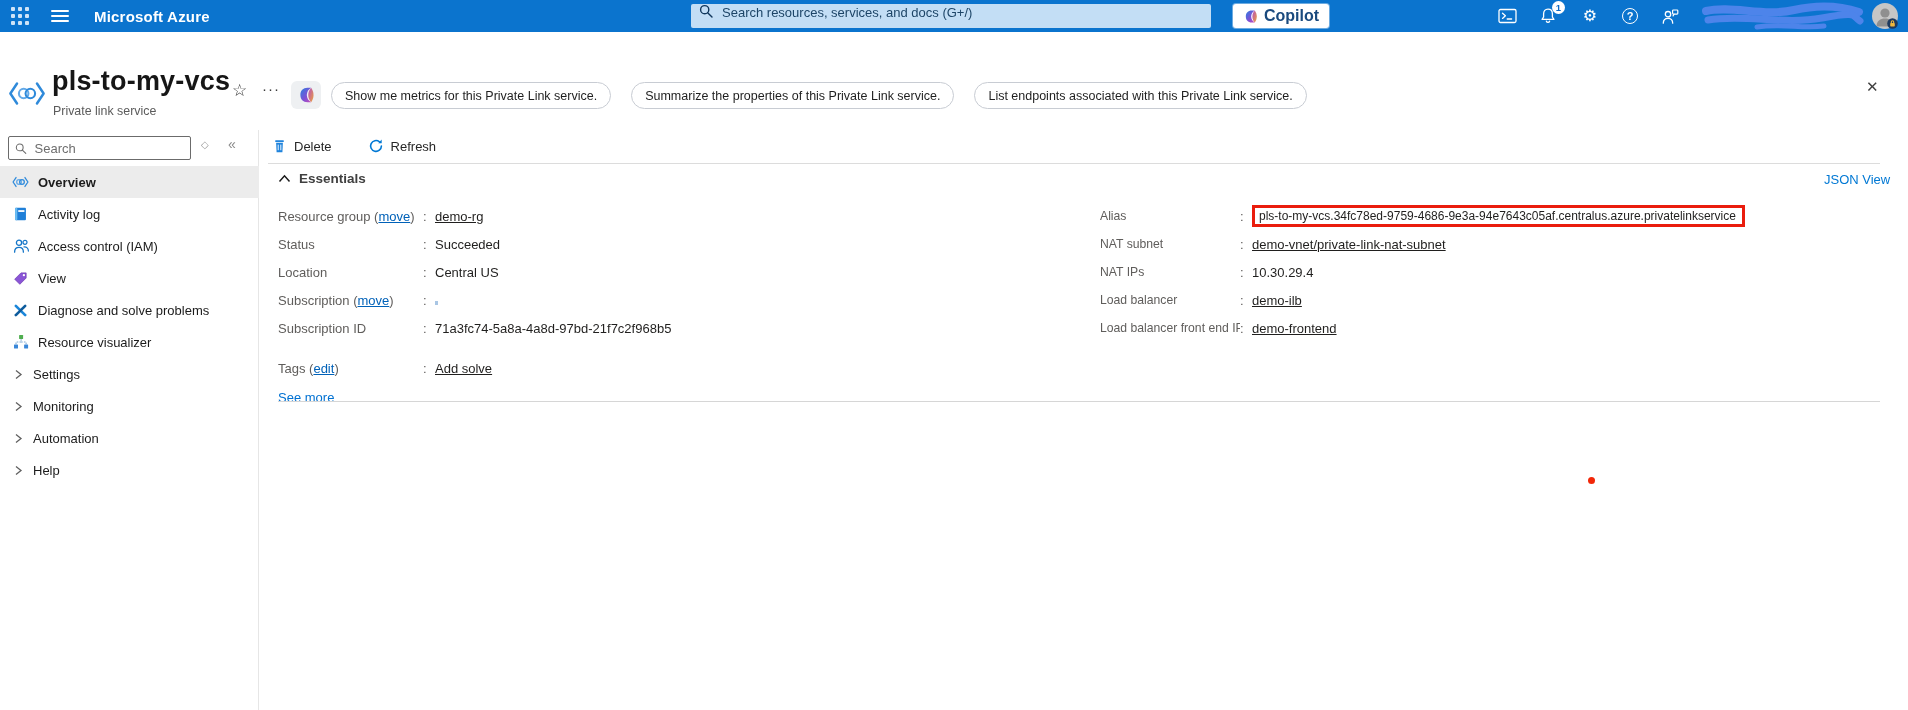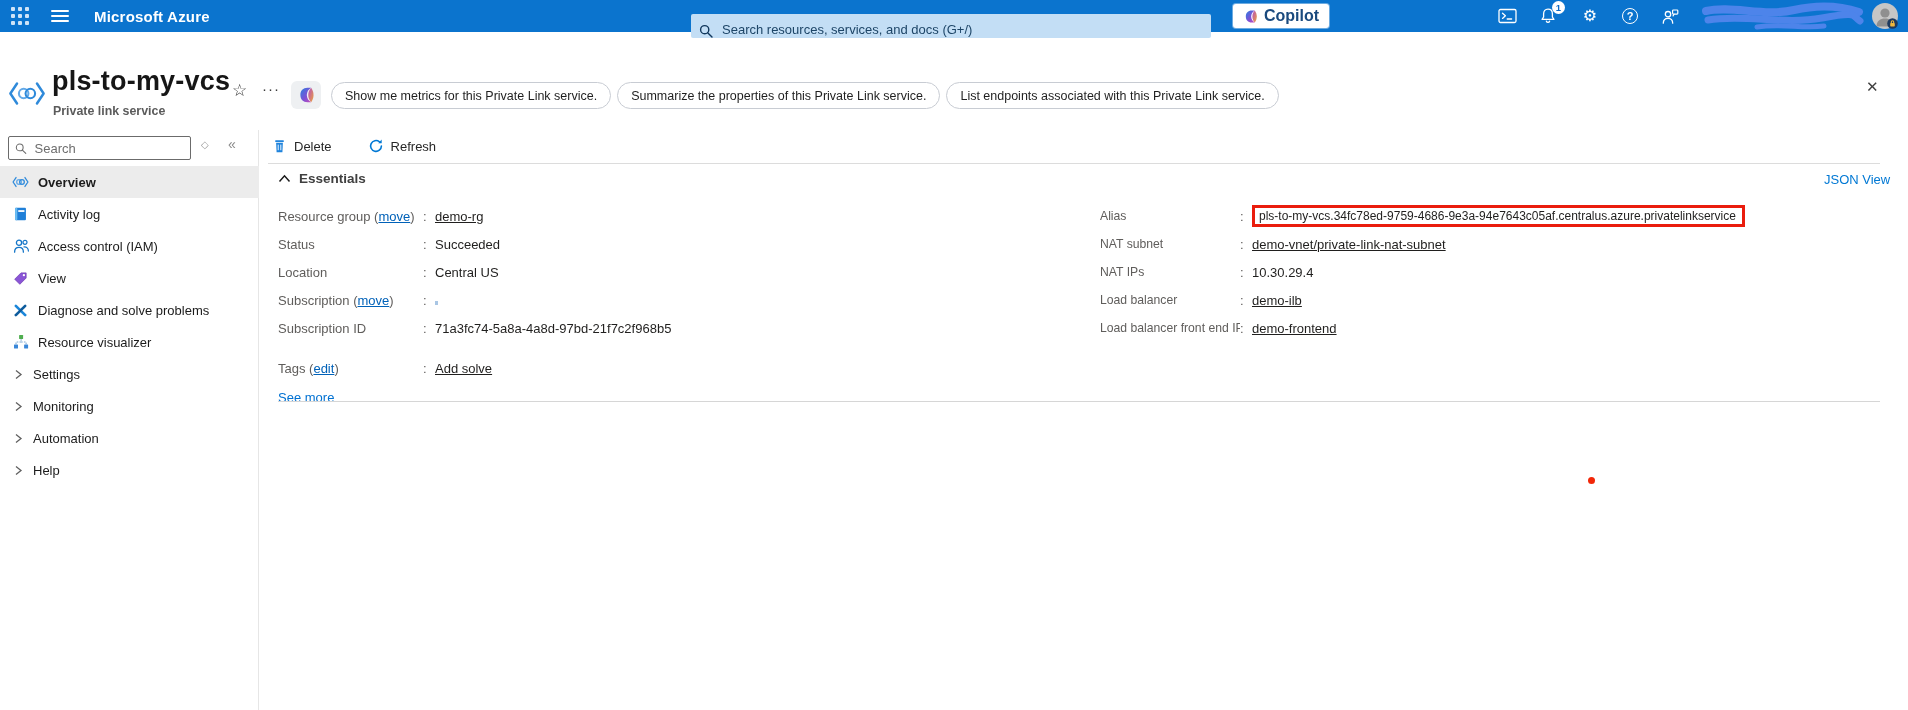--- a/index.html
+++ b/index.html
@@ -10,22 +10,22 @@
   
   .topbar{position:absolute;left:0;top:0;width:1908px;height:32px;background:#0b74ce;
           display:flex;align-items:center;}
   .tb-left{display:flex;align-items:center;height:100%;}
   .tb-iconbtn{width:40px;height:32px;display:flex;align-items:center;justify-content:center;cursor:pointer;}
   .waffle{display:grid;grid-template-columns:repeat(3,4px);grid-gap:3px;}
   .waffle i{width:4px;height:4px;background:#cfe4f7;border-radius:1px;display:block;}
   .burger{width:18px;height:12px;display:flex;flex-direction:column;justify-content:space-between;}
   .burger i{height:2px;background:#fff;display:block;border-radius:1px;}
   .brand{color:#fff;font-weight:700;font-size:15px;margin-left:14px;letter-spacing:.2px;white-space:nowrap;}
-  .tb-search{position:absolute;left:691px;top:14px;width:520px;height:24px;background:#c3def5;
-             border-radius:2px;display:flex;align-items:flex-end;padding:0 8px;}
+  .tb-search{position:absolute;left:691px;top:4px;width:520px;height:24px;background:#c3def5;
+             border-radius:2px;display:flex;align-items:flex-start;padding:0 8px;}
   .tb-search svg{flex:0 0 auto;}
   .tb-search input{border:none;outline:none;background:transparent;font-family:inherit;
                    font-size:13px;color:#10375c;width:100%;margin-left:7px;}
   .tb-search input::placeholder{color:#1d4567;opacity:1;}
   .copilot-btn{position:absolute;left:1233px;top:4px;height:24px;background:#fff;border-radius:3px;
                display:flex;align-items:center;padding:0 10px;cursor:pointer;box-shadow:0 0 0 1px rgba(255,255,255,.4);}
   .copilot-btn span{font-size:16px;font-weight:700;color:#1a4a7e;margin-left:6px;}
   .tb-right-ic{position:absolute;top:0;width:36px;height:32px;display:flex;align-items:center;
                justify-content:center;cursor:pointer;color:#fff;}
   .bell-badge{position:absolute;top:1px;right:1px;width:13px;height:13px;background:#fff;border-radius:50%;
@@ -37,26 +37,26 @@
   .avatar{position:absolute;left:1872px;top:3px;width:26px;height:26px;cursor:pointer;}
 
   
   .breadcrumb{position:absolute;left:10px;top:44px;font-size:13px;display:flex;align-items:center;white-space:nowrap;}
   .bc-link{color:#0159c9;text-decoration:none;cursor:pointer;}
   .bc-sep{margin:0 7px;display:flex;align-items:center;}
 
   
   .res-icon{position:absolute;left:8px;top:80px;}
   .page-title{position:absolute;left:52px;top:66px;font-size:27px;font-weight:700;color:#161616;letter-spacing:.2px;}
-  .page-sub{position:absolute;left:53px;top:104px;font-size:12.4px;color:#5b5b5b;font-weight:bold;}
+  .page-sub{position:absolute;left:53px;top:104px;font-size:12.4px;color:#5b5b5b;}
   .star{position:absolute;left:232px;top:80px;font-size:17px;color:#3b3b3b;cursor:pointer;}
   .dots{position:absolute;left:262px;top:80px;font-size:15px;color:#3b3b3b;cursor:pointer;letter-spacing:1px;}
   .copilot-chip{position:absolute;left:291px;top:81px;width:30px;height:28px;background:#eef0f2;border-radius:6px;
                 display:flex;align-items:center;justify-content:center;cursor:pointer;}
-  .pills{position:absolute;left:331px;top:82px;display:flex;gap:6px;}
+  .pills{position:absolute;left:331px;top:82px;display:flex;gap:20px;}
   .pill{height:27px;border:1px solid #c8ccd3;border-radius:14px;background:#fff;display:flex;align-items:center;
         padding:0 13px;font-size:12.5px;color:#1f1f1f;white-space:nowrap;cursor:pointer;}
   .blade-close{position:absolute;left:1866px;top:78px;font-size:15px;color:#404040;cursor:pointer;}
 
   
   .sidebar{position:absolute;left:0;top:130px;width:259px;height:580px;border-right:1px solid #e6e6e6;}
   .side-search{position:absolute;left:8px;top:6px;width:183px;height:24px;border:1px solid #6b6b6b;border-radius:2px;
                background:#fff;display:flex;align-items:center;padding:0 6px;}
   .side-search input{border:none;outline:none;width:100%;font-family:inherit;font-size:13px;color:#333;margin-left:6px;}
   .side-search input::placeholder{color:#6e6e6e;opacity:1;}

